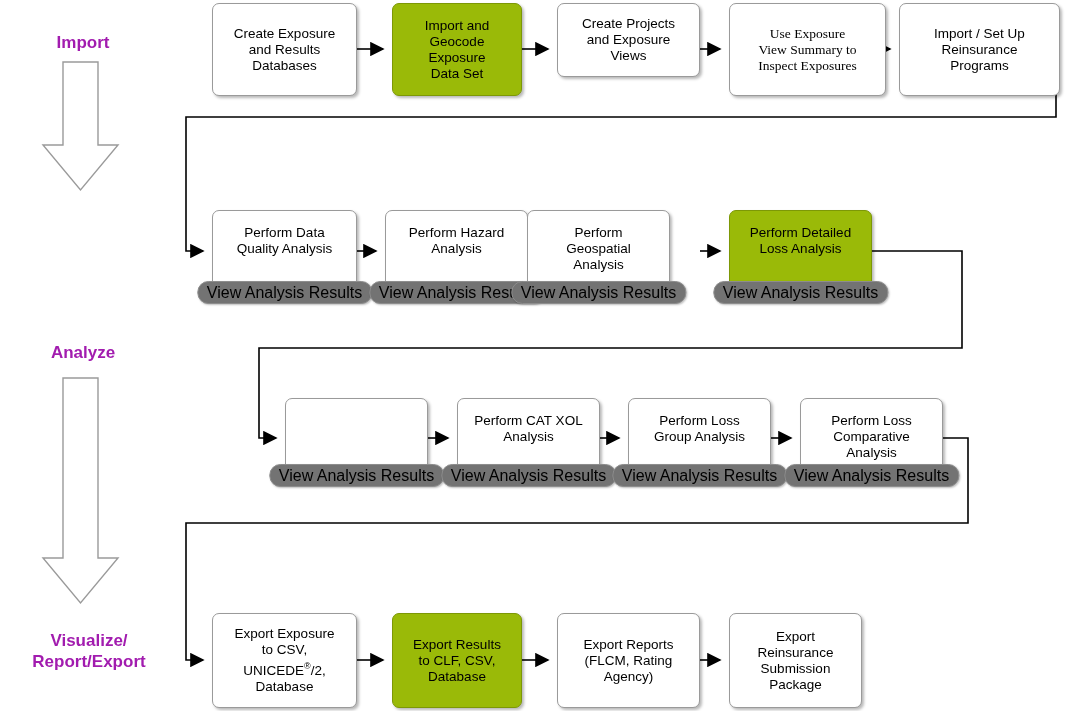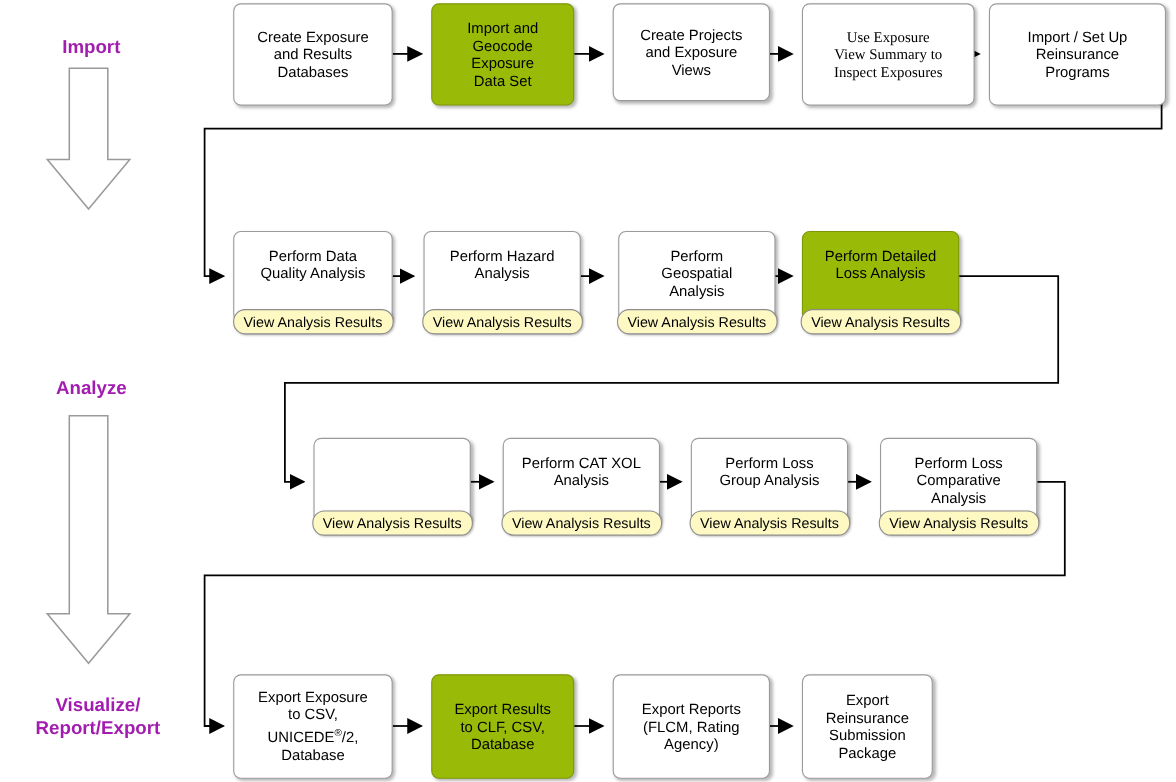--- a/index.html
+++ b/index.html
@@ -67,22 +67,22 @@
     padding-top: 14px;
   }
   .results-pill {
     position: absolute;
     left: 50%;
     transform: translateX(-50%);
     bottom: -12px;
     box-sizing: border-box;
     border: 1px solid #8d8d8d;
     border-radius: 11px;
-    background: #fef9c3;
-    font-size: 13px;
+    background: #737373;
+    font-size: 16px;
     line-height: 13px;
     color: #000000;
     padding: 4px 9px;
     white-space: nowrap;
     box-shadow: 1px 1px 2px rgba(0,0,0,0.25);
   }
   sup { font-size: 9px; vertical-align: super; }
 </style>
 </head>
 <body>
@@ -136,21 +136,21 @@
     <div class="node-text">Create Exposure
 and Results
 Databases</div>
   </div>
   <div class="node highlight" style="left:392px; top:3px; width:130px; height:93px;">
     <div class="node-text">Import and
 Geocode
 Exposure
 Data Set</div>
   </div>
-  <div class="node plain" style="left:557px; top:3px; width:143px; height:89px;">
+  <div class="node plain" style="left:557px; top:3px; width:143px; height:74px;">
     <div class="node-text">Create Projects
 and Exposure
 Views</div>
   </div>
   <div class="node plain" style="left:729px; top:3px; width:157px; height:93px;font-family:Liberation Serif, serif;">
     <div class="node-text">Use Exposure
 View Summary to
 Inspect Exposures</div>
   </div>
   <div class="node plain" style="left:899px; top:3px; width:161px; height:93px;">
@@ -162,21 +162,21 @@
   <div class="node plain has-results" style="left:212px; top:210px; width:145px; height:83px;">
     <div class="node-text">Perform Data
 Quality Analysis</div>
     <div class="results-pill">View Analysis Results</div>
   </div>
   <div class="node plain has-results" style="left:385px; top:210px; width:143px; height:83px;">
     <div class="node-text">Perform Hazard
 Analysis</div>
     <div class="results-pill">View Analysis Results</div>
   </div>
-  <div class="node plain has-results" style="left:562px; top:210px; width:143px; height:83px;">
+  <div class="node plain has-results" style="left:527px; top:210px; width:143px; height:83px;">
     <div class="node-text">Perform
 Geospatial
 Analysis</div>
     <div class="results-pill">View Analysis Results</div>
   </div>
   <div class="node highlight has-results" style="left:729px; top:210px; width:143px; height:83px;">
     <div class="node-text">Perform Detailed
 Loss Analysis</div>
     <div class="results-pill">View Analysis Results</div>
   </div>
@@ -207,20 +207,20 @@
   <div class="node highlight" style="left:392px; top:613px; width:130px; height:95px;">
     <div class="node-text">Export Results
 to CLF, CSV,
 Database</div>
   </div>
   <div class="node plain" style="left:557px; top:613px; width:143px; height:95px;">
     <div class="node-text">Export Reports
 (FLCM, Rating
 Agency)</div>
   </div>
-  <div class="node plain" style="left:729px; top:613px; width:119px; height:95px;">
+  <div class="node plain" style="left:729px; top:613px; width:133px; height:95px;">
     <div class="node-text">Export
 Reinsurance
 Submission
 Package</div>
   </div>
 
 </div>
 
 </body></html>

